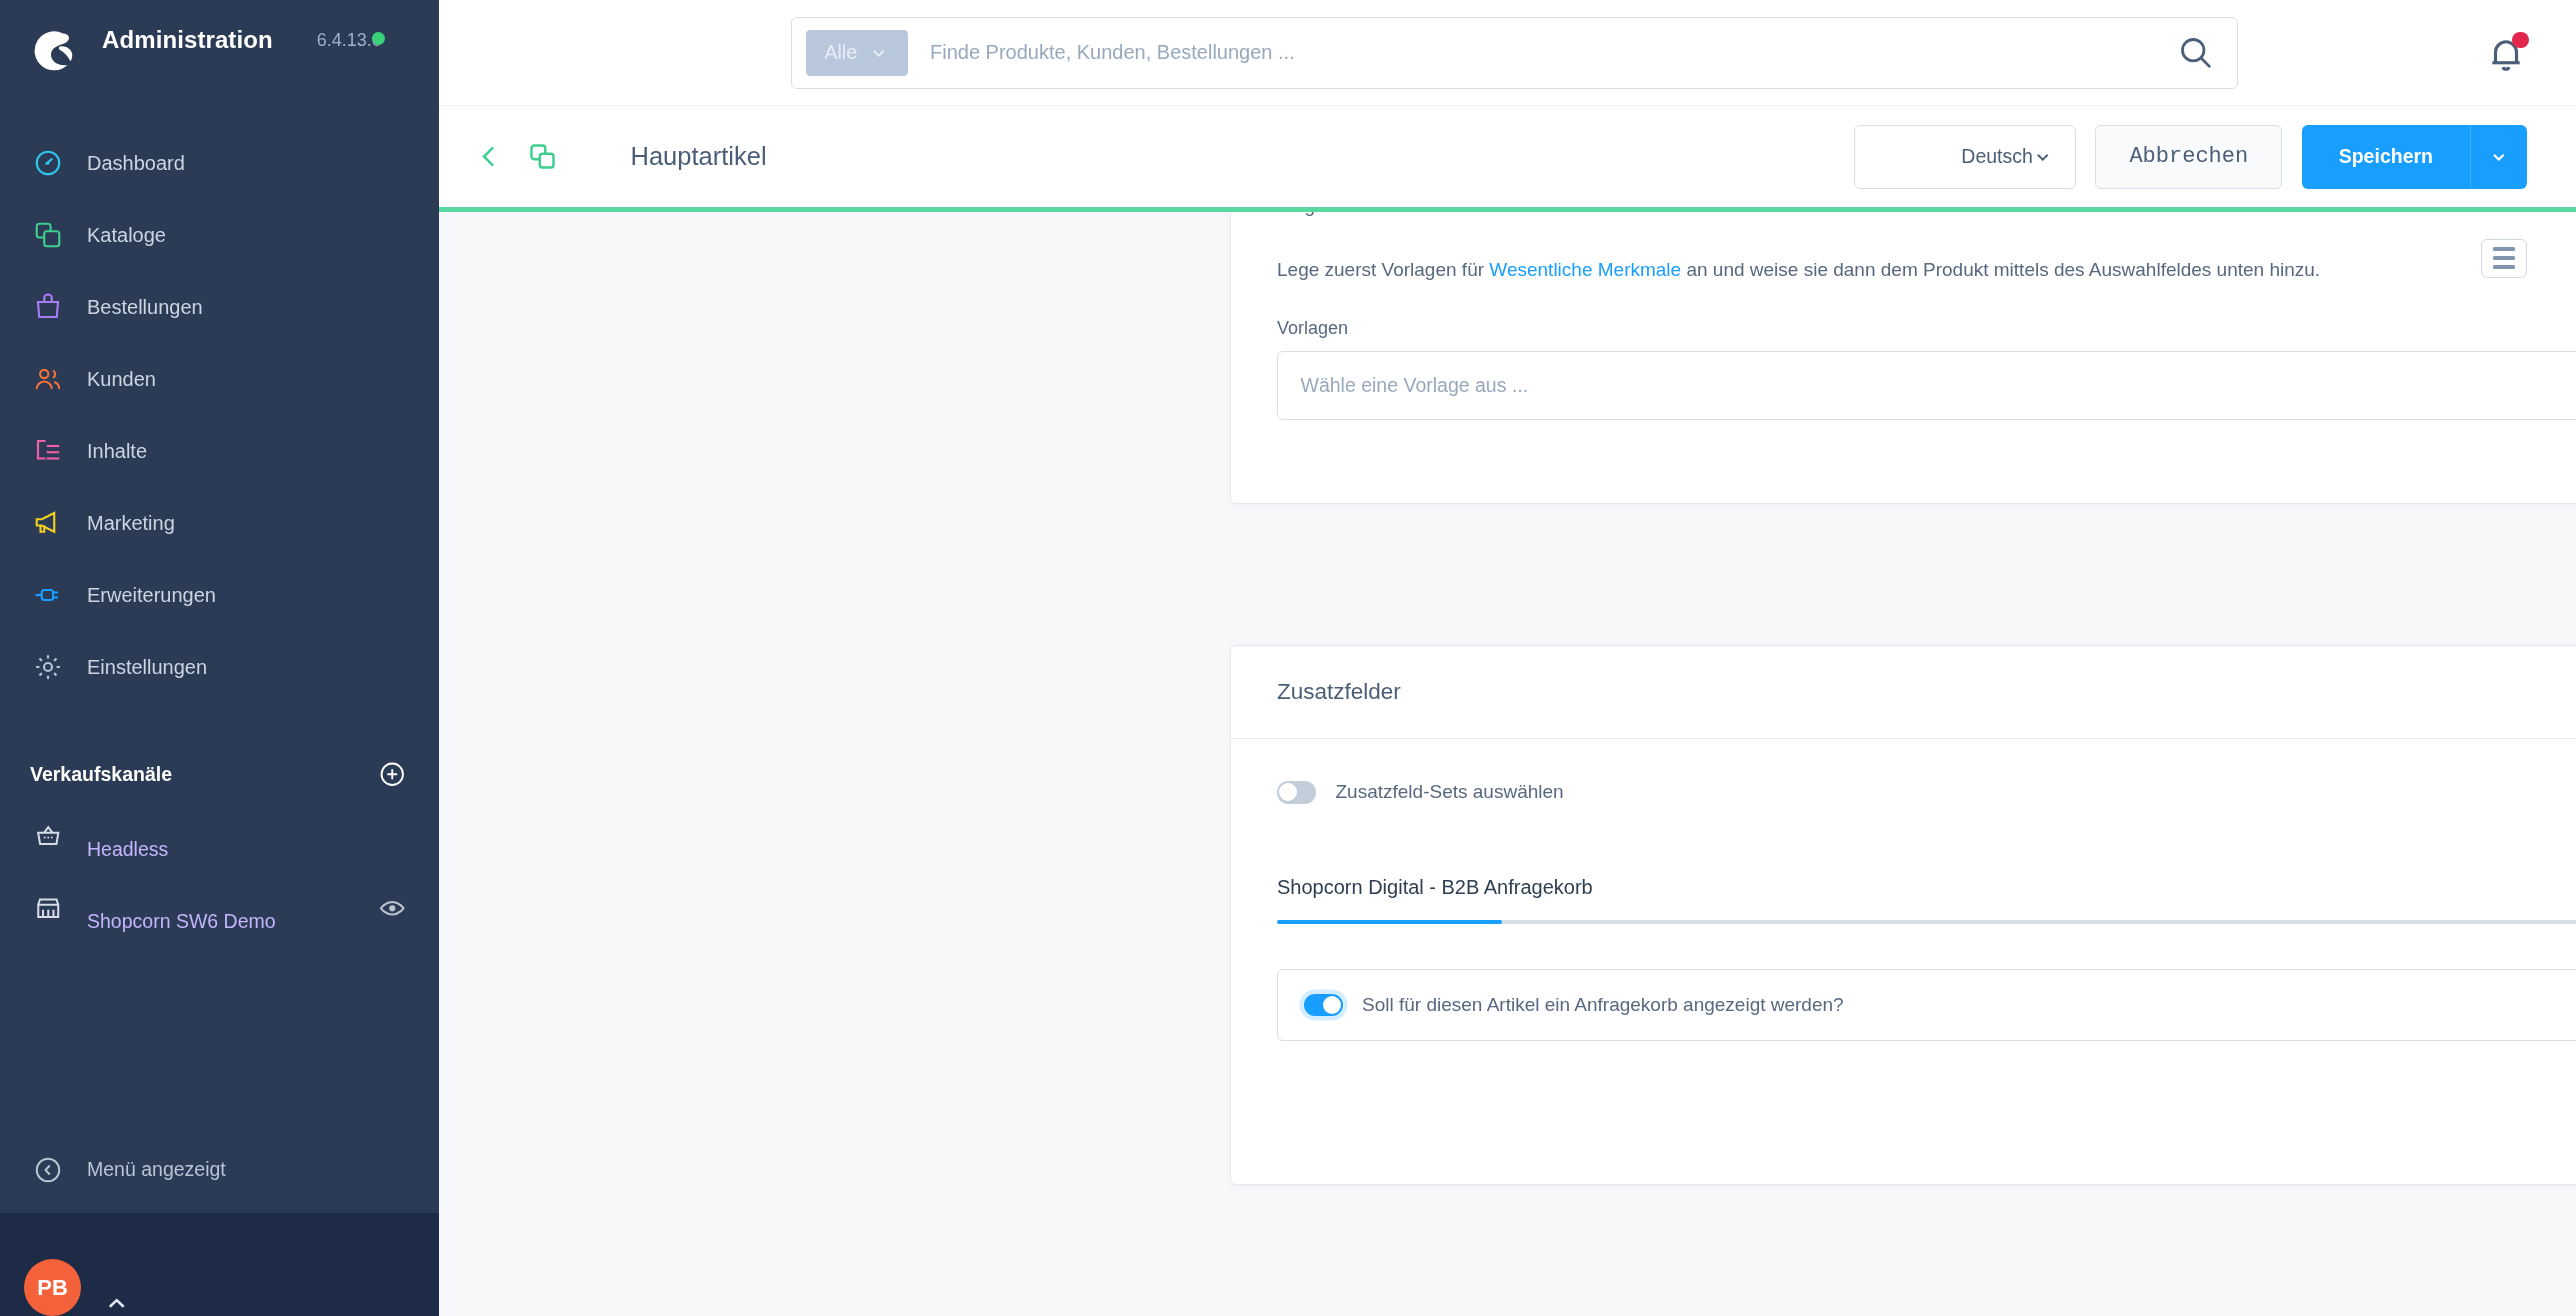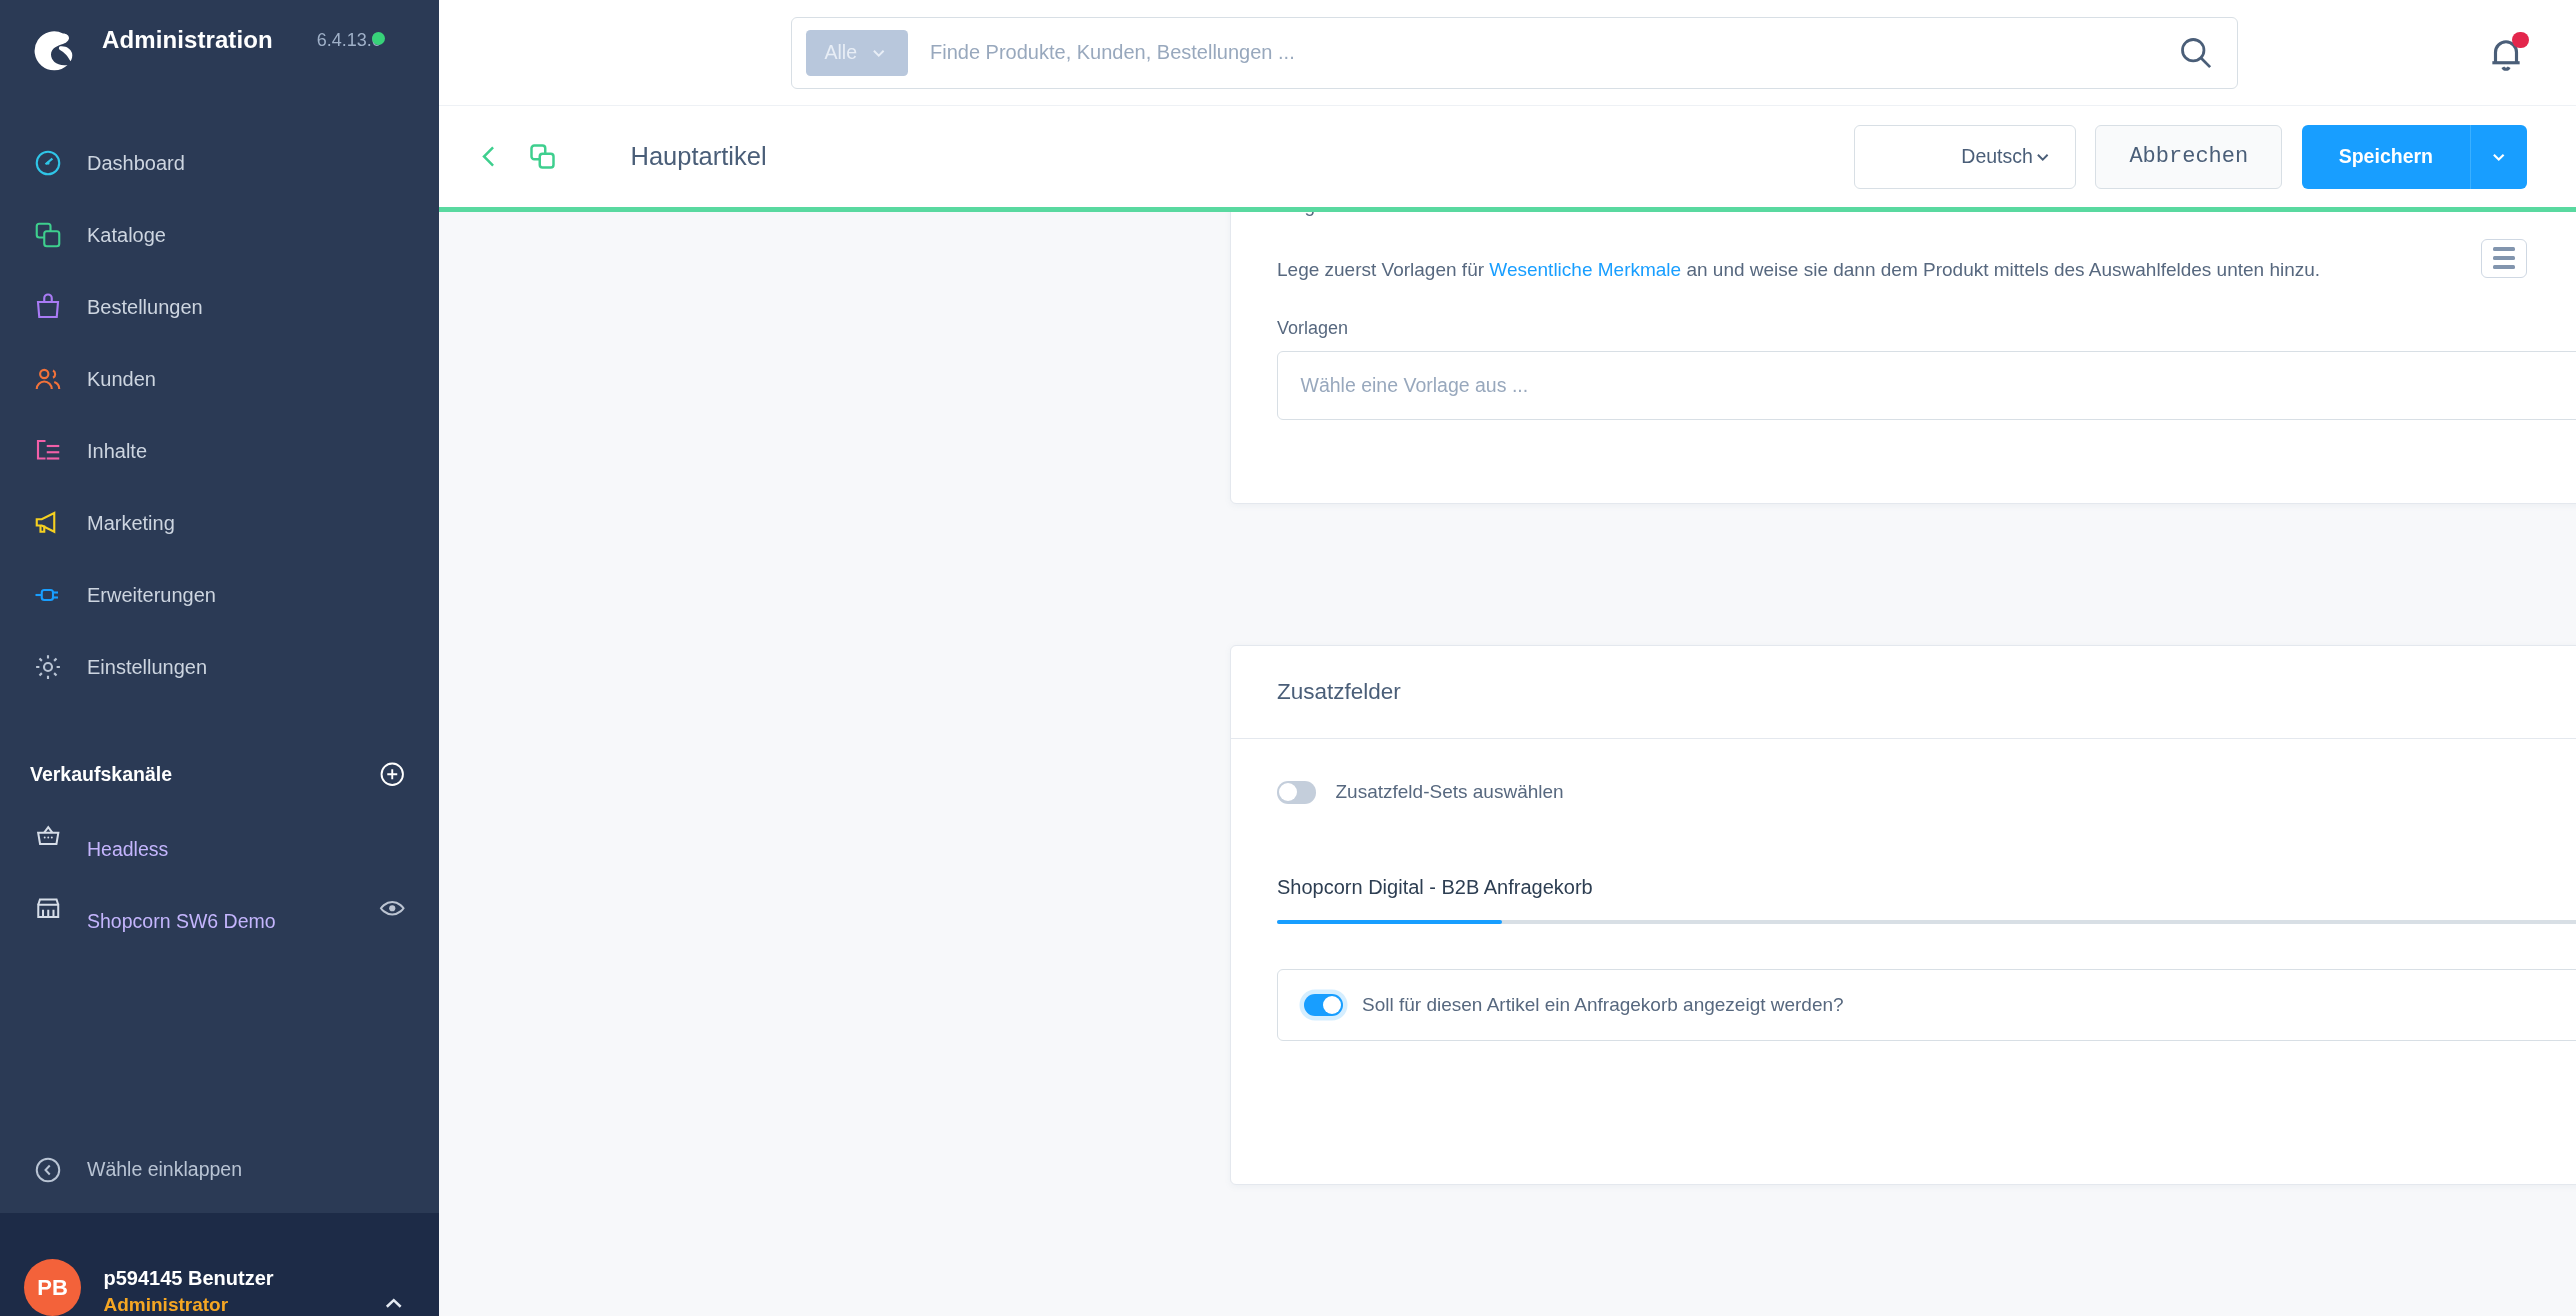--- a/index.html
+++ b/index.html
@@ -406,29 +406,25 @@
 
     <div class="sb-spacer"></div>
 
     <div class="sb-collapse">
       <span class="sb-ico">
         <svg viewBox="0 0 24 24" width="30" height="30" fill="none" stroke="#b9c4d4" stroke-width="1.6">
           <circle cx="12" cy="12" r="9"></circle>
             <path d="M13.4 8.4 10 12l3.4 3.6"></path>
         </svg>
       </span>
-      <span class="sb-label">Wähle einklappen</span>
+      <span class="sb-label">Menü angezeigt</span>
     </div>
 
     <div class="sb-user">
       <span class="avatar">PB</span>
-      <span class="user-meta">
-        <span class="user-name">p594145 Benutzer</span>
-        <span class="user-role">Administrator</span>
-      </span>
       <span class="user-caret">
         <svg viewBox="0 0 24 24" width="25.5" height="25.5" fill="none" stroke="#e4eaf2" stroke-width="2.4">
           <path d="M5.5 14.8 12 8.6l6.5 6.2"></path>
         </svg>
       </span>
     </div>
   </aside>
 
   <div class="main">
 

